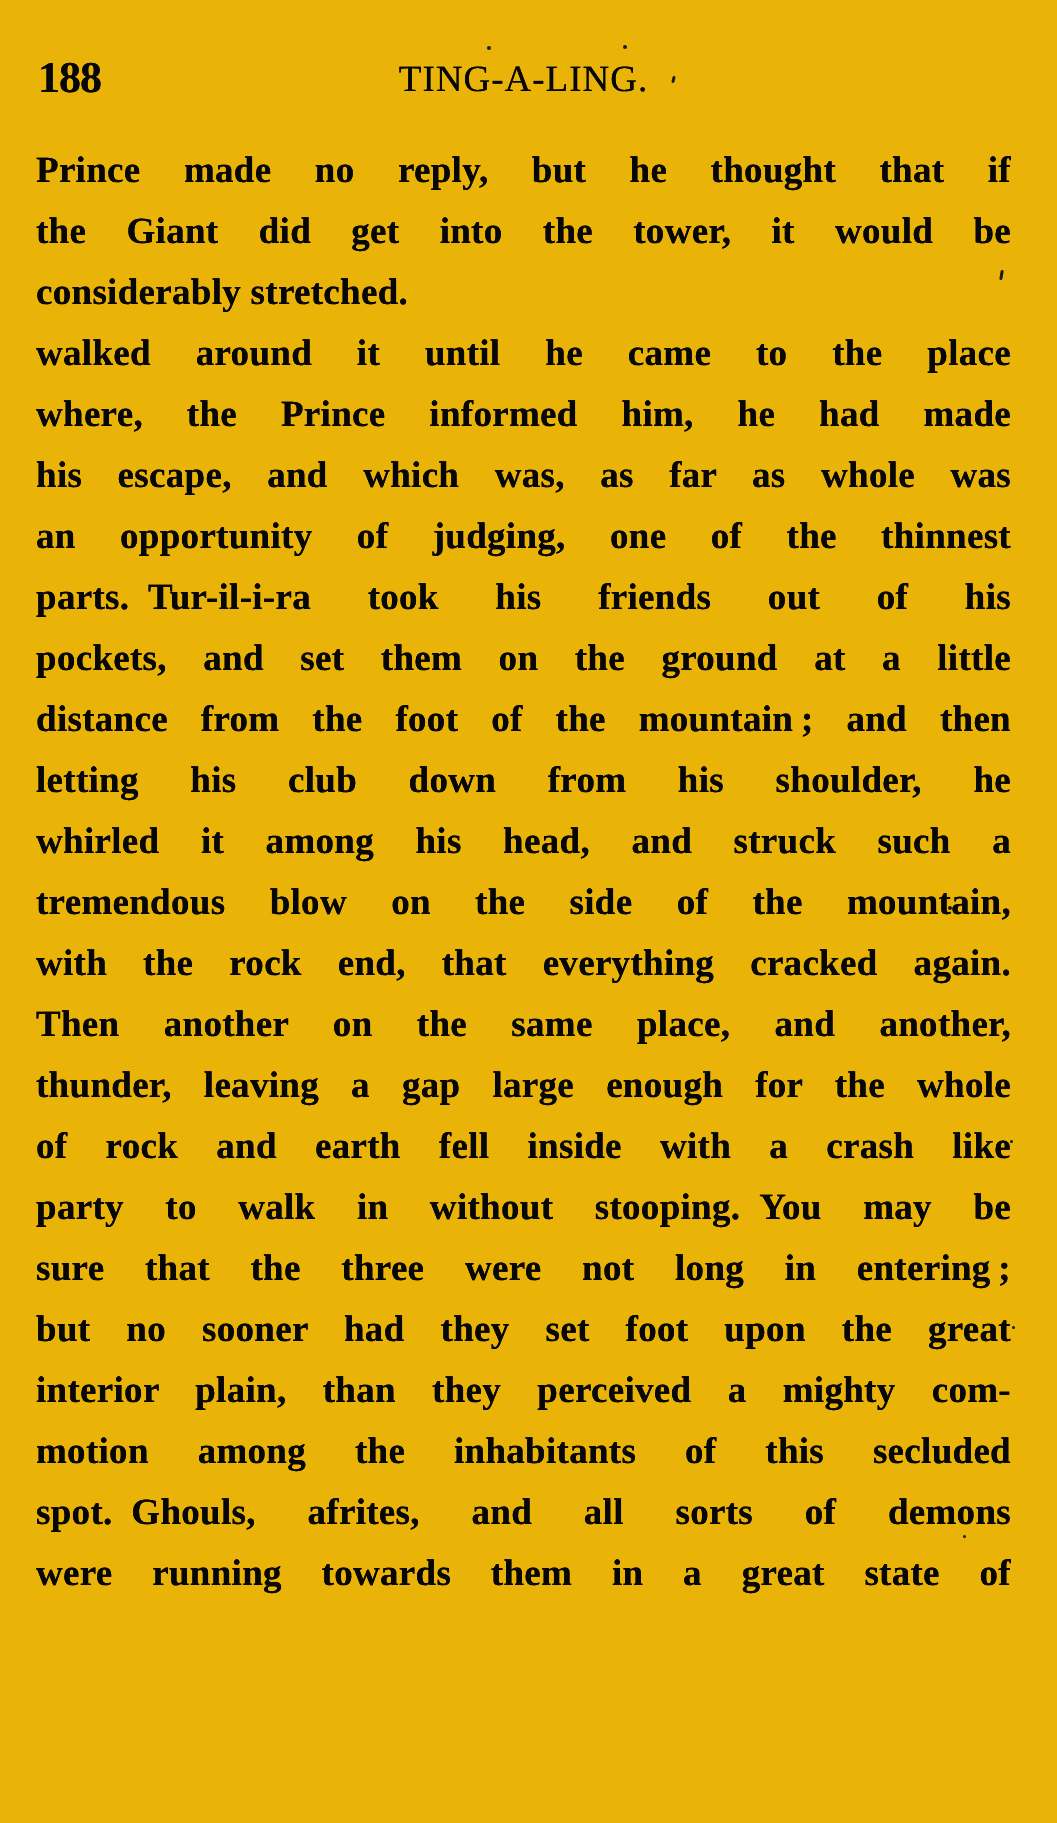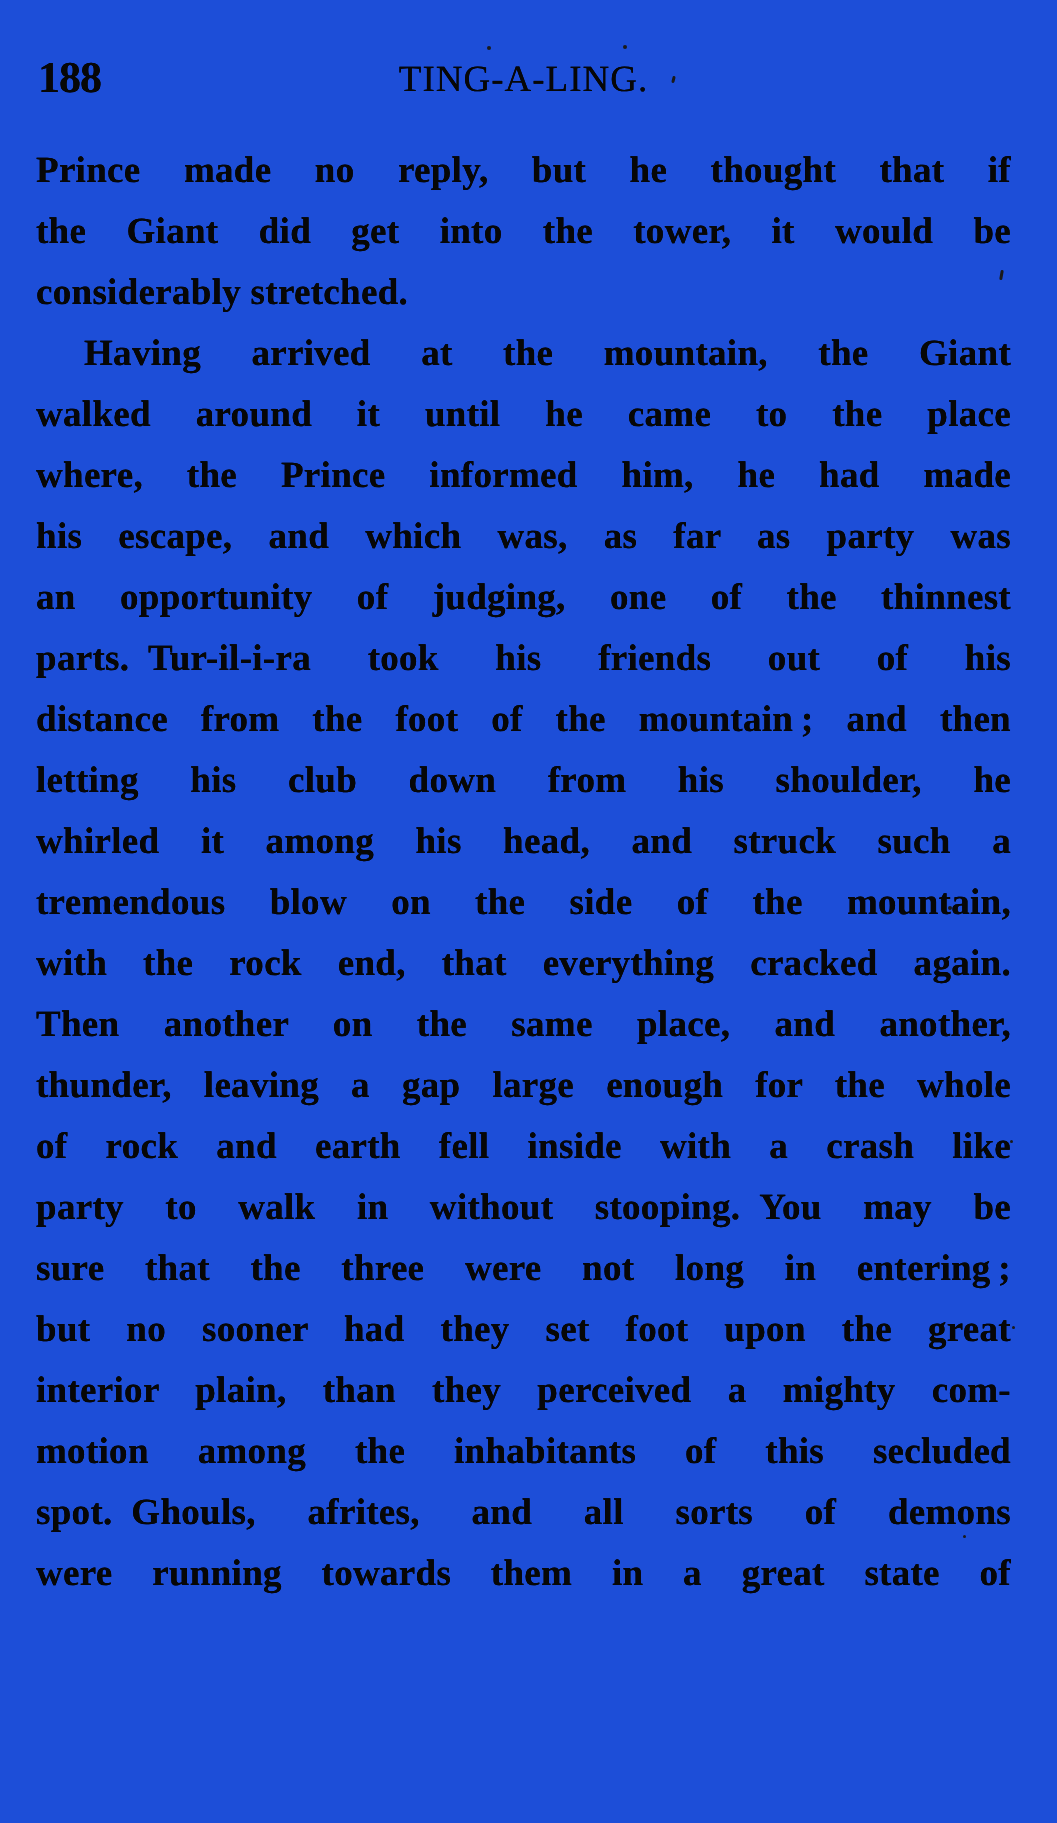--- a/index.html
+++ b/index.html
@@ -4,21 +4,21 @@
 <style>
   html, body {
     margin: 0;
     padding: 0;
     background: #e9e9e9;
   }
   .page {
     position: relative;
     width: 1057px;
     height: 1823px;
-    background: #1d4ed8;
+    background: #eab308;
     color: #070707;
     font-family: "Liberation Serif", "DejaVu Serif", serif;
     overflow: hidden;
     text-rendering: geometricPrecision;
   }
   
   .folio {
     position: absolute;
     left: 38px;
     top: 52px;
@@ -86,26 +86,26 @@
 <div class="page">
 
   <div class="folio">188</div>
 
   <div class="running-title">TING-A-LING.</div>
 
   <div class="body-text">
     <div class="line">Prince made no reply, but he thought that if</div>
     <div class="line">the Giant did get into the tower, it would be</div>
     <div class="line para-end">considerably stretched.</div>
-    <div class="line indent">Having arrived at the mountain, the Giant</div>
     <div class="line">walked around it until he came to the place</div>
     <div class="line">where, the Prince informed him, he had made</div>
-    <div class="line">his escape, and which was, as far as party was</div>
+    <div class="line">his escape, and which was, as far as whole was</div>
     <div class="line">an opportunity of judging, one of the thinnest</div>
     <div class="line">parts. Tur-il-i-ra took his friends out of his</div>
+    <div class="line">pockets, and set them on the ground at a little</div>
     <div class="line">distance from the foot of the mountain ; and then</div>
     <div class="line">letting his club down from his shoulder, he</div>
     <div class="line">whirled it among his head, and struck such a</div>
     <div class="line">tremendous blow on the side of the mountain,</div>
     <div class="line">with the rock end, that everything cracked again.</div>
     <div class="line">Then another on the same place, and another,</div>
     <div class="line">thunder, leaving a gap large enough for the whole</div>
     <div class="line">of rock and earth fell inside with a crash like</div>
     <div class="line">party to walk in without stooping. You may be</div>
     <div class="line">sure that the three were not long in entering ;</div>

